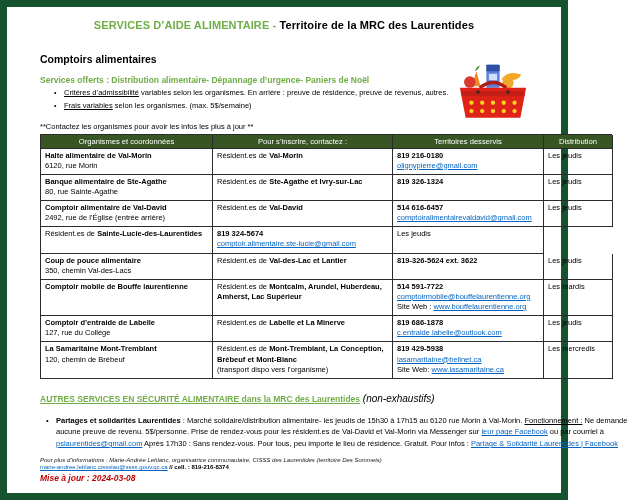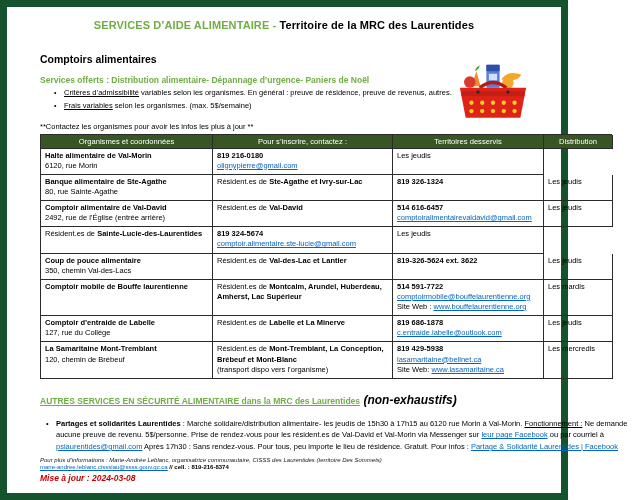--- a/index.html
+++ b/index.html
@@ -44,21 +44,21 @@
   }
   .org-name { font-weight:bold; }
   .phone { font-weight:bold; }
   a.link { color:#0563c1; text-decoration:underline; cursor:pointer; }
   .territory-note { display:block; }
   .c-dist { }
 
   
   .other-heading { margin-top:14px; font-size:8.5px; }
   .other-heading .green-u { color:#70ad47; font-weight:bold; text-decoration:underline; }
-  .other-heading .suffix { font-style:italic; font-weight:bold; font-size:12px;margin-top:38px; }
+  .other-heading .suffix { font-style:italic; font-weight:normal; font-size:10px;margin-top:38px; }
 
   .para { display:flex; margin-top:11px; font-size:7.5px; line-height:1.55; width:588px; }
   .para .marker { width:16px; padding-left:6px; flex:none; }
   .para b.lead { font-weight:bold; }
 
   
   .footer { position:absolute; left:33px; bottom:10px; }
   .footer .info { font-size:6px; font-style:italic; color:#1a1a1a; }
   .footer .contact-line { font-size:6px; margin-top:1px; }
   .footer .contact-line .rest { font-weight:bold; color:#000; }
@@ -71,38 +71,41 @@
 
   <div class="doc-title">
     <span class="green">SERVICES D’AIDE ALIMENTAIRE - </span><span>Territoire de la MRC des Laurentides</span>
   </div>
 
   <div class="content">
     <div class="section-heading">Comptoirs alimentaires</div>
     <div class="services-line">Services offerts : Distribution alimentaire- Dépannage d’urgence- Paniers de Noël</div>
 
     <ul class="criteria">
-      <li><span class="u">Critères d’admissibilité</span><span> variables selon les organismes. En général : preuve de résidence, preuve de revenus, autres.</span></li>
+      <li><span class="u">Critères d’admissibilité</span><span> variables selon les organismes. En arrière : preuve de résidence, preuve de revenus, autres.</span></li>
       <li><span class="u">Frais variables</span><span> selon les organismes. (max. 5$/semaine)</span></li>
     </ul>
 
     <div class="contact-note">**Contactez les organismes pour avoir les infos les plus à jour **</div>
 
     <div class="table">
       <div class="thead">
         <div class="hcell">Organismes et coordonnées</div>
         <div class="hcell">Pour s’inscrire, contactez :</div>
         <div class="hcell">Territoires desservis</div>
         <div class="hcell">Distribution</div>
       </div>
       <div>
   <div class="trow">
     <div class="cell c-org">
       <div class="org-name">Halte alimentaire de Val-Morin</div>
       <div class="org-address">6120, rue Morin</div>
+    </div>
+    <div class="cell c-terr">
+      <span>Résident.es de </span><b>Val-Morin</b>
     </div>
     <div class="cell c-contact">
       <div class="phone">819 216-0180</div>
       <div><a class="link">olignypierre@gmail.com</a></div>
 
     </div>
     <div class="cell c-dist">Les jeudis</div>
   </div>
 
   <div class="trow">

